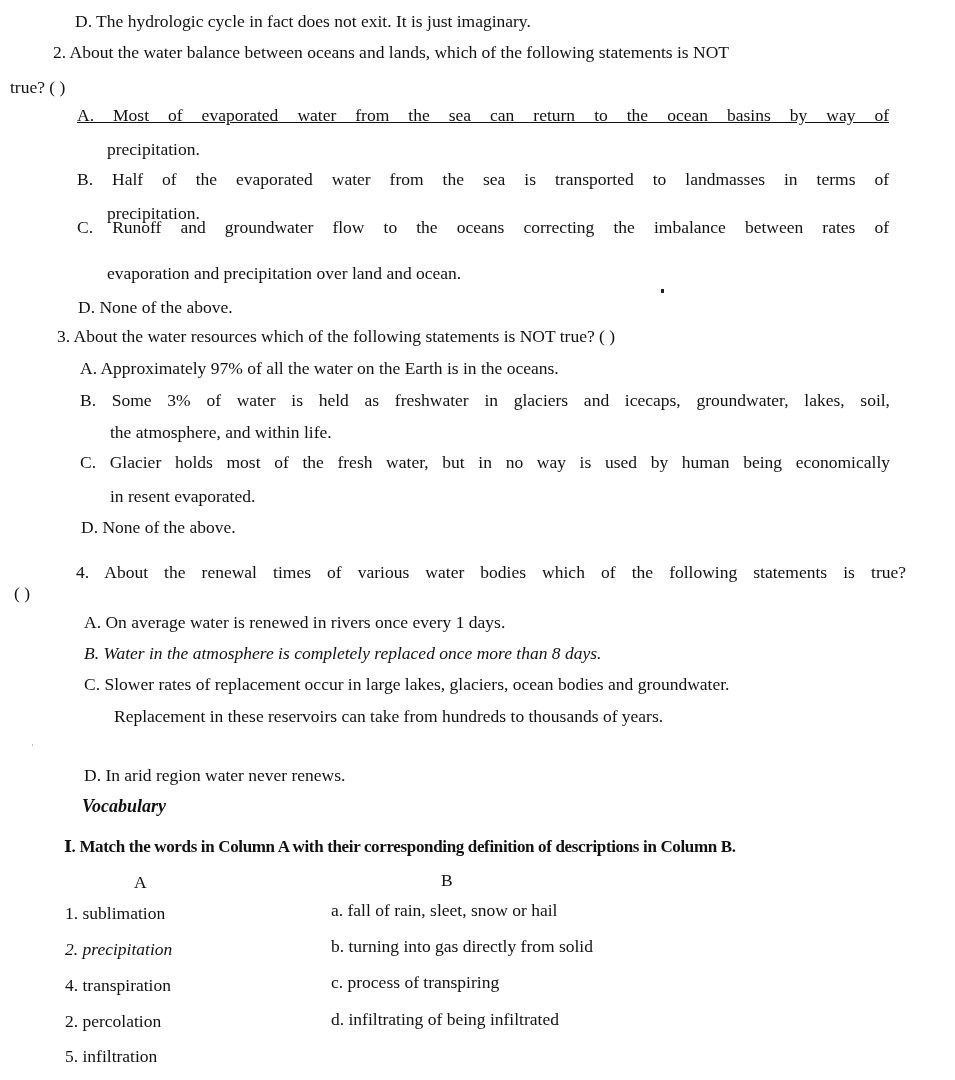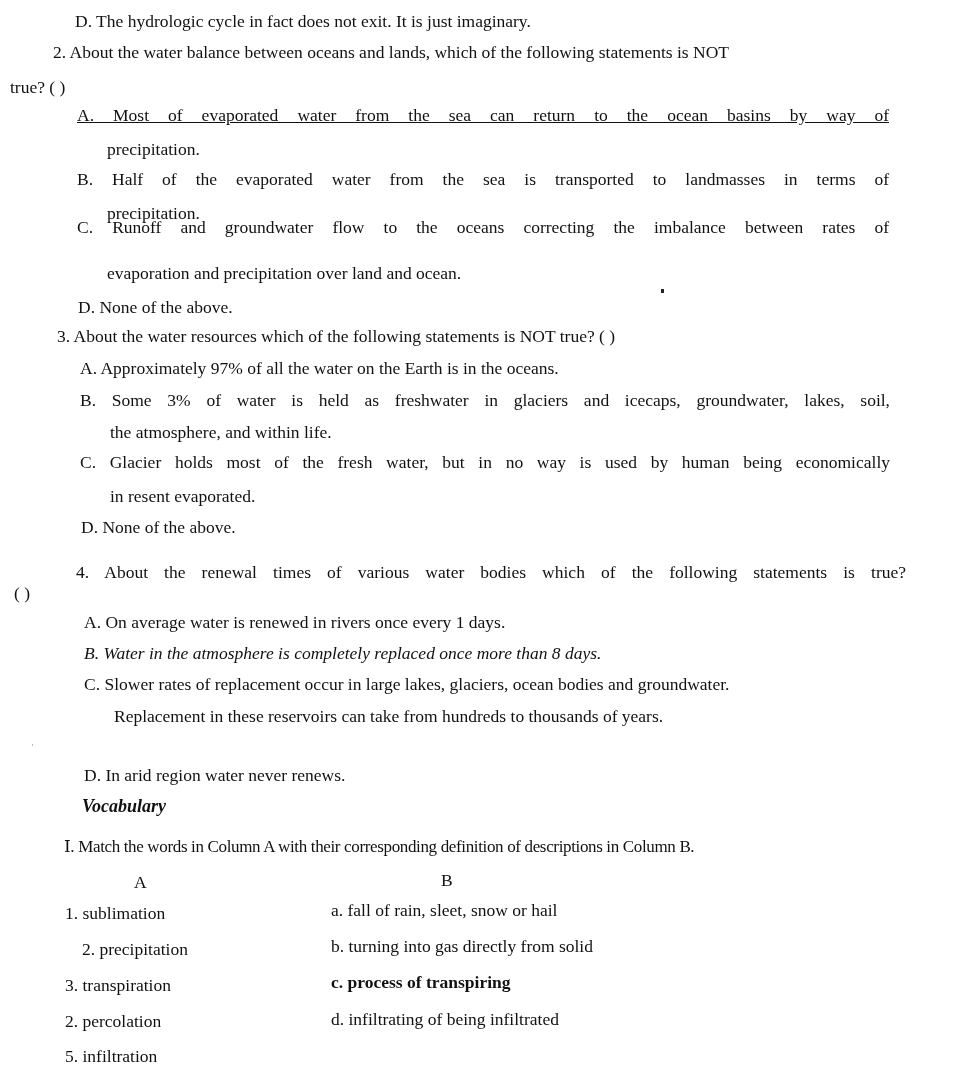--- a/index.html
+++ b/index.html
@@ -19,21 +19,21 @@
     .line {
       position: absolute;
       white-space: nowrap;
       line-height: 22px;
     }
     .justify {
       text-align: justify;
       text-align-last: justify;
       white-space: normal;
     }
-    .bold { font-weight: normal; }
+    .bold { font-weight: bold; }
     .italic-bold { font-weight: bold; font-style: italic; }
     .speck {
       position: absolute;
       width: 3px;
       height: 4px;
       background: #222;
     }
     .faint-speck {
       position: absolute;
       width: 1px;
@@ -101,28 +101,28 @@
     <div class="line bold" style="left:64px; top:836px; font-size:17px; letter-spacing:-0.35px;">
       <span>Ⅰ.</span>
       <span>Match the words in Column A with their corresponding definition of descriptions in Column B.</span>
     </div>
 
     <div class="line" style="left:134px; top:871px;">A</div>
     <div class="line" style="left:441px; top:869px;">B</div>
 
     <div>
       <div class="line" style="left:65px; top:902px;">1. sublimation</div>
-      <div class="line" style="left:82px; top:938px;">2. precipitation</div>
-      <div class="line" style="left:65px; top:974px;">3. transpiration</div>
+      <div class="line" style="left:65px; top:938px;font-style:italic;">2. precipitation</div>
+      <div class="line" style="left:65px; top:974px;">4. transpiration</div>
       <div class="line" style="left:65px; top:1010px;">2. percolation</div>
       <div class="line" style="left:65px; top:1045px;">5. infiltration</div>
     </div>
 
     <div>
       <div class="line" style="left:331px; top:899px;">a. fall of rain, sleet, snow or hail</div>
       <div class="line" style="left:331px; top:935px;">b. turning into gas directly from solid</div>
-      <div class="line" style="left:331px; top:971px;font-weight:bold;">c. process of transpiring</div>
+      <div class="line" style="left:331px; top:971px;">c. process of transpiring</div>
       <div class="line" style="left:331px; top:1008px;">d. infiltrating of being infiltrated</div>
       <div class="line" style="left:331px; top:1043px;margin-top:40px;">e. passing slowly through something</div>
     </div>
   </div>
 
 </div>
 
 </body></html>

